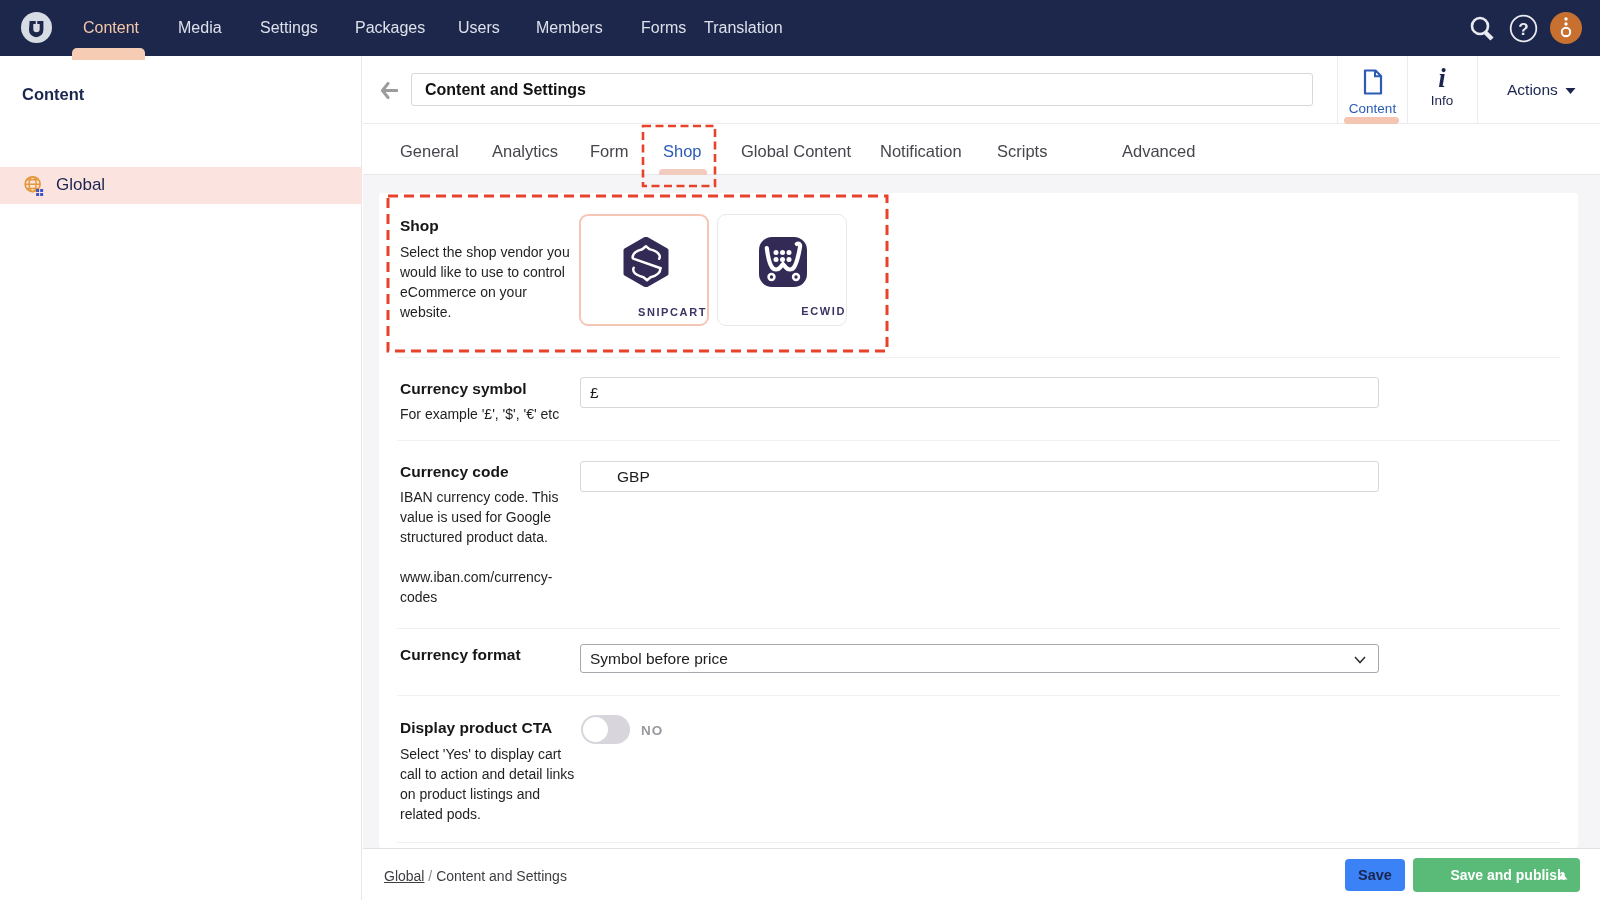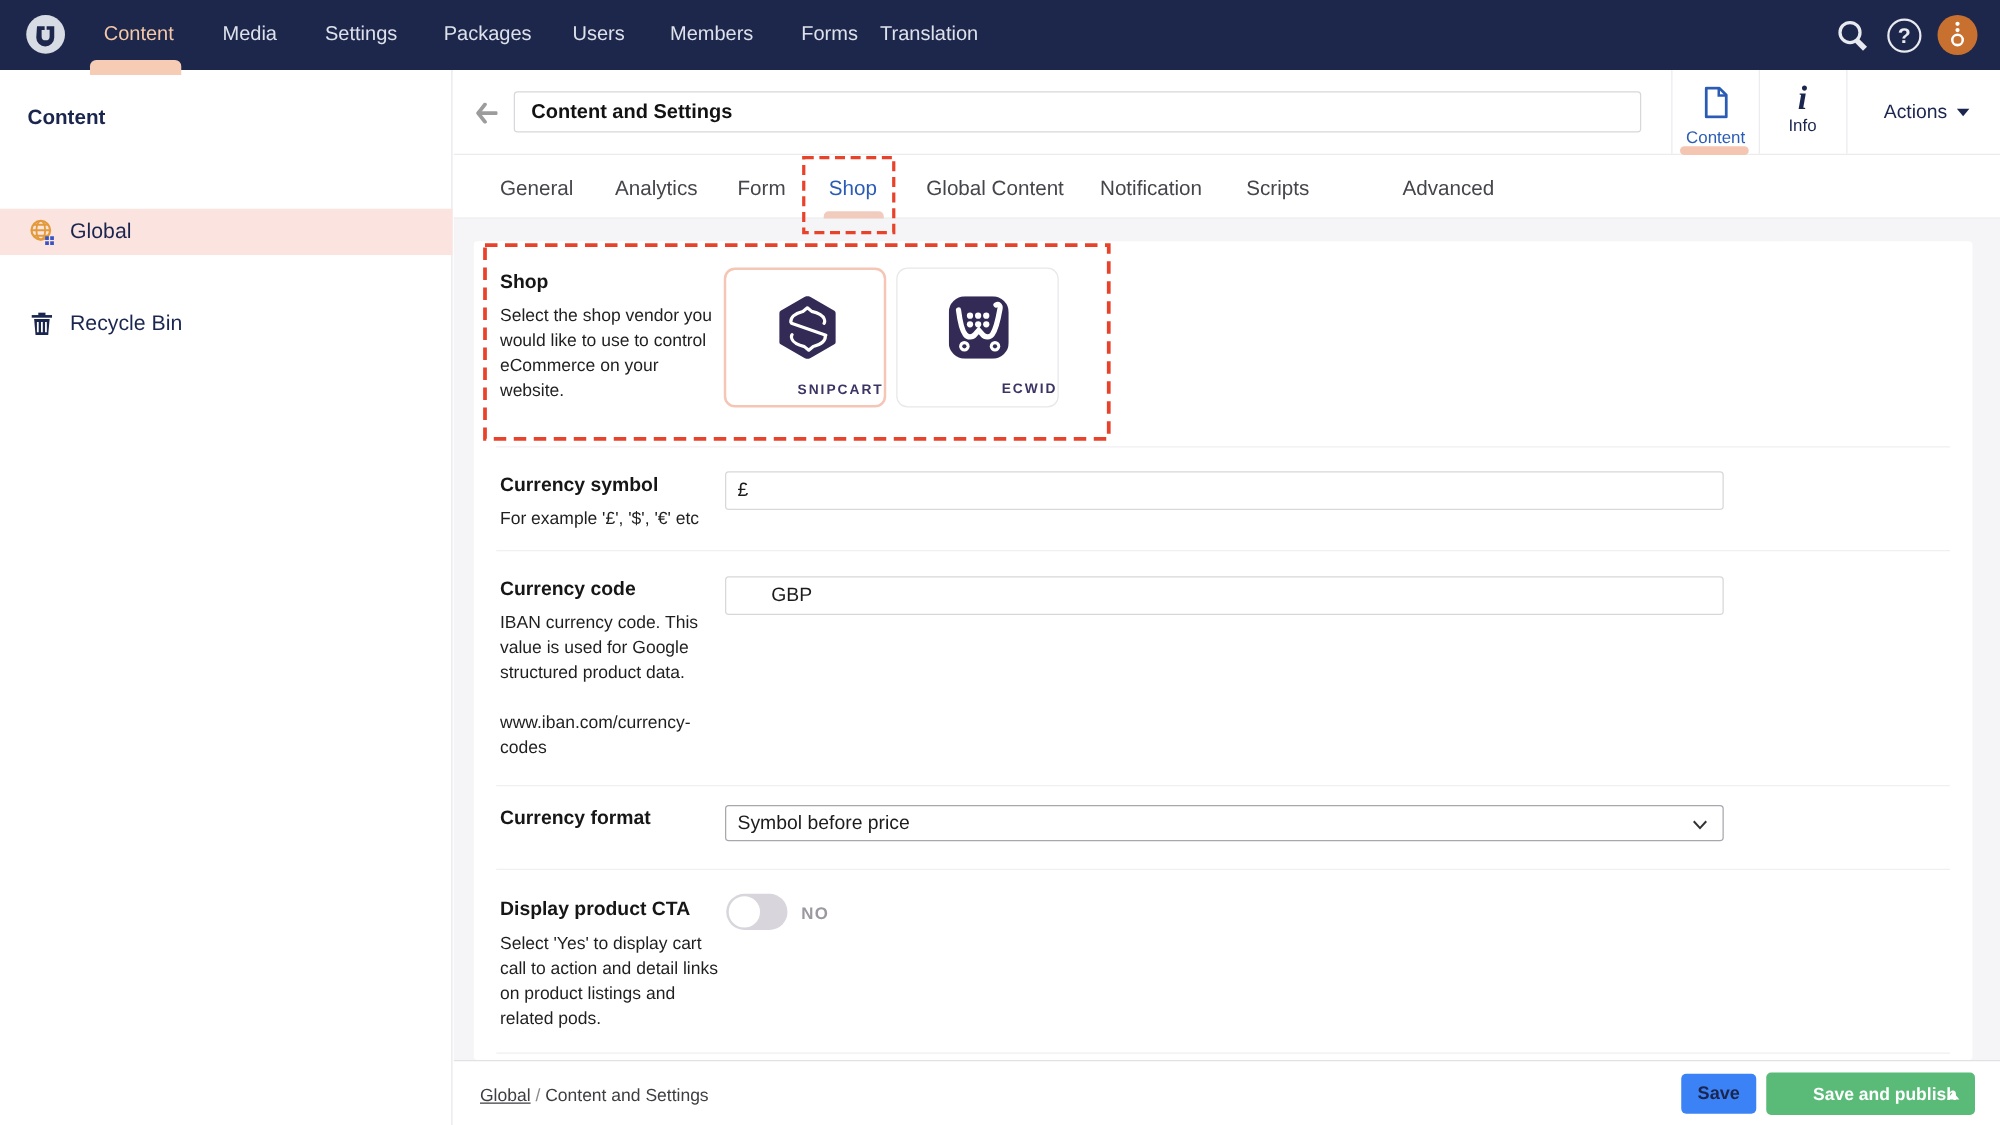--- a/index.html
+++ b/index.html
@@ -88,29 +88,20 @@
     <svg class="ico" viewBox="0 0 24 24">
       <circle cx="11" cy="10.5" r="8.5" fill="none" stroke="#e39a3a" stroke-width="2"></circle>
       <ellipse cx="11" cy="10.5" rx="4" ry="8.5" fill="none" stroke="#e39a3a" stroke-width="1.7"></ellipse>
       <path d="M2.5 10.5 h17 M4.3 5.5 h13.4 M4.3 15.5 h13.4" stroke="#e39a3a" stroke-width="1.7" fill="none"></path>
       <rect x="15" y="16" width="3.4" height="3.4" fill="#3954c2"></rect>
         <rect x="19.6" y="16" width="3.4" height="3.4" fill="#3954c2"></rect>
       <rect x="15" y="20.6" width="3.4" height="3.4" fill="#3954c2"></rect>
         <rect x="19.6" y="20.6" width="3.4" height="3.4" fill="#3954c2"></rect>
     </svg>
     <div class="lbl">Global</div>
-  </div>
-  <div class="trow" style="top:185px;">
-    <svg class="ico" viewBox="0 0 22 22">
-      <path d="M4.5 6.5 h13 l-1.2 13.5 h-10.6 z" fill="#1b264f"></path>
-      <rect x="2.5" y="3.2" width="17" height="2.2" fill="#1b264f"></rect>
-      <rect x="8" y="1.2" width="6" height="2.6" fill="#1b264f"></rect>
-      <path d="M7.6 9 v8.5 M11 9 v8.5 M14.4 9 v8.5" stroke="#fff" stroke-width="1.5"></path>
-    </svg>
-    <div class="lbl">Recycle Bin</div>
   </div>
 </div>
 
 <div class="mainhead"></div>
 <svg class="abs" style="left:380px;top:82px;" width="18" height="17" viewBox="0 0 18 17">
   <path d="M8 1.5 L2.5 8.5 l5.5 7" fill="none" stroke="#9c9c9c" stroke-width="3" stroke-linecap="round" stroke-linejoin="round"></path>
   <path d="M3 8.5 h14" stroke="#9c9c9c" stroke-width="3" stroke-linecap="round"></path>
 </svg>
 <div class="nameinput">Content and Settings</div>
 <div class="vdiv" style="left:1337px;"></div>

